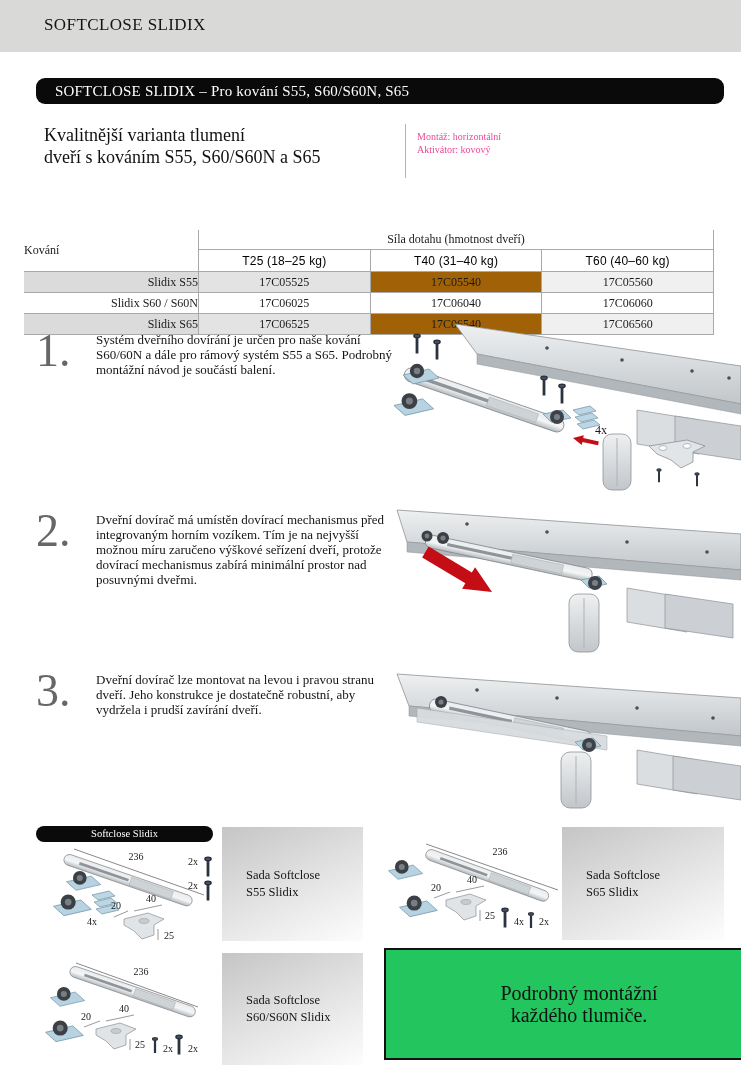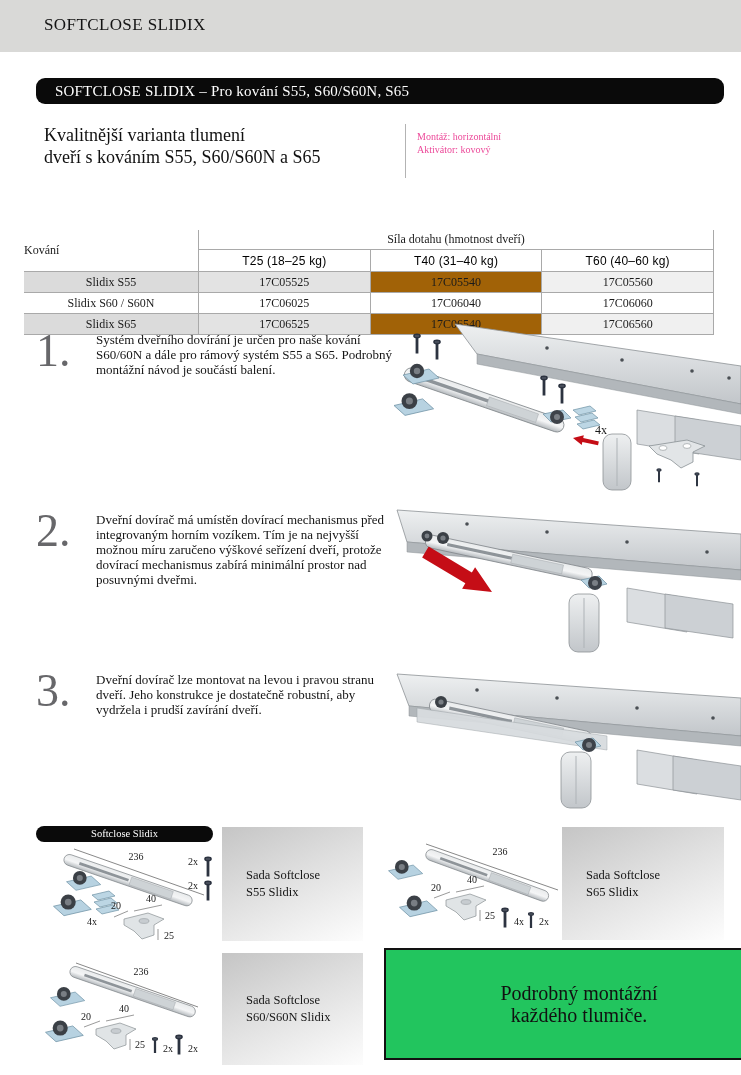--- a/index.html
+++ b/index.html
@@ -21,21 +21,21 @@
   
   #kits-table{left:24px;top:186px;width:690px;border-collapse:collapse;table-layout:fixed;margin-top:44px;}
   #kits-table td,#kits-table th{border:1px solid #a9a9a9;font-weight:normal;
       font-size:12px;padding:0;margin:0;overflow:hidden;white-space:nowrap;}
   #kits-table .no-top{border-top:none;}
   #kits-table .no-left{border-left:none;}
   th.row-head{width:174px;text-align:left;padding-left:8px;vertical-align:middle;}
   th.group-head{height:19px;text-align:center;}
   th.col-head{height:21px;text-align:center;background:#fff;
       font-family:"Liberation Sans",sans-serif;font-size:11px;letter-spacing:.2px;color:#000000;}
-  td.name-cell{height:20px;text-align:center;padding-left:8px;}
+  td.name-cell{height:20px;text-align:right;padding-left:8px;}
   td.code-cell{height:20px;text-align:center;}
   tr.gray td:nth-child(1){background:#dbdbdb;}
   tr.gray td:nth-child(2){background:#e3e3e3;}
   tr.gray td:nth-child(3){background:#a16207;}
   tr.gray td:nth-child(4){background:#f0f0f0;}
   tr.white td{background:#ffffff;}
 
   
   .step-number{left:36px;width:52px;font-size:46px;line-height:46px;color:#67676a;}
   .step-text{left:96px;width:303px;font-size:13px;line-height:15px;color:#141414;}

